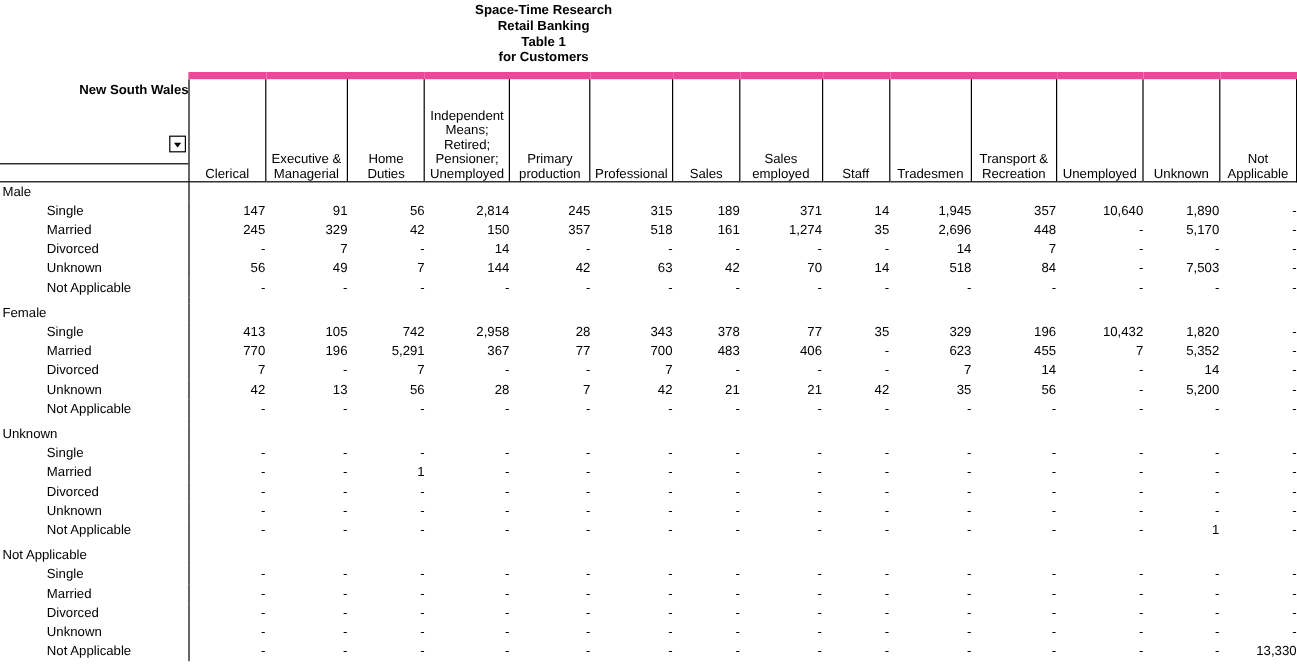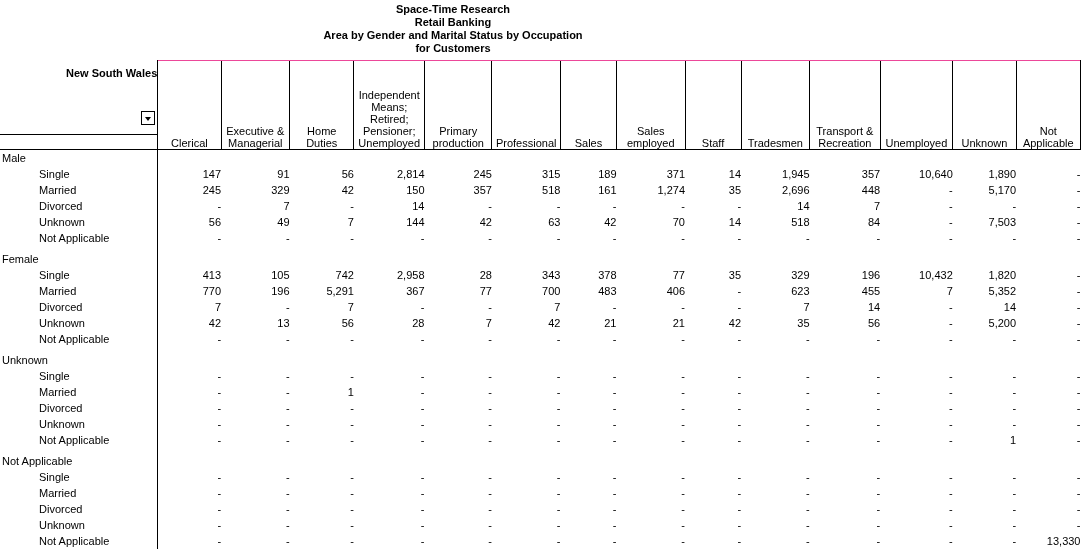--- a/index.html
+++ b/index.html
@@ -47,21 +47,21 @@
     font-size: 11px;
   }
 
   
   .hdr-row th {
     height: 82px;
     vertical-align: middle;
     text-align: center;
     border-left: 1px solid #000;
     border-bottom: 1px solid #000;
-    border-top: 1px solid #ec4899;
+    border-top: 6px solid #ec4899;
     padding: 2px 3px;
     line-height: 12px;
   }
   .hdr-row th:last-child {
     border-right: 1px solid #000;
   }
   .hdr-row th.corner {
     border: 0;
     border-bottom: 1px solid #000;
     border-right: 1px solid #000;
@@ -133,21 +133,21 @@
   }
 </style>
 </head>
 <body>
 
 <div id="page">
 
   <div class="title-block">
     <div>Space-Time Research</div>
     <div>Retail Banking</div>
-    <div>Area by Gender and Marital Status by Occupation</div>
+    <div>Table 1</div>
     <div>for Customers</div>
   </div>
 
   <table class="report">
     <colgroup>
       <col style="width:152px">
       <col style="width:61px">
       <col style="width:66px">
       <col style="width:62px">
       <col style="width:68px">

